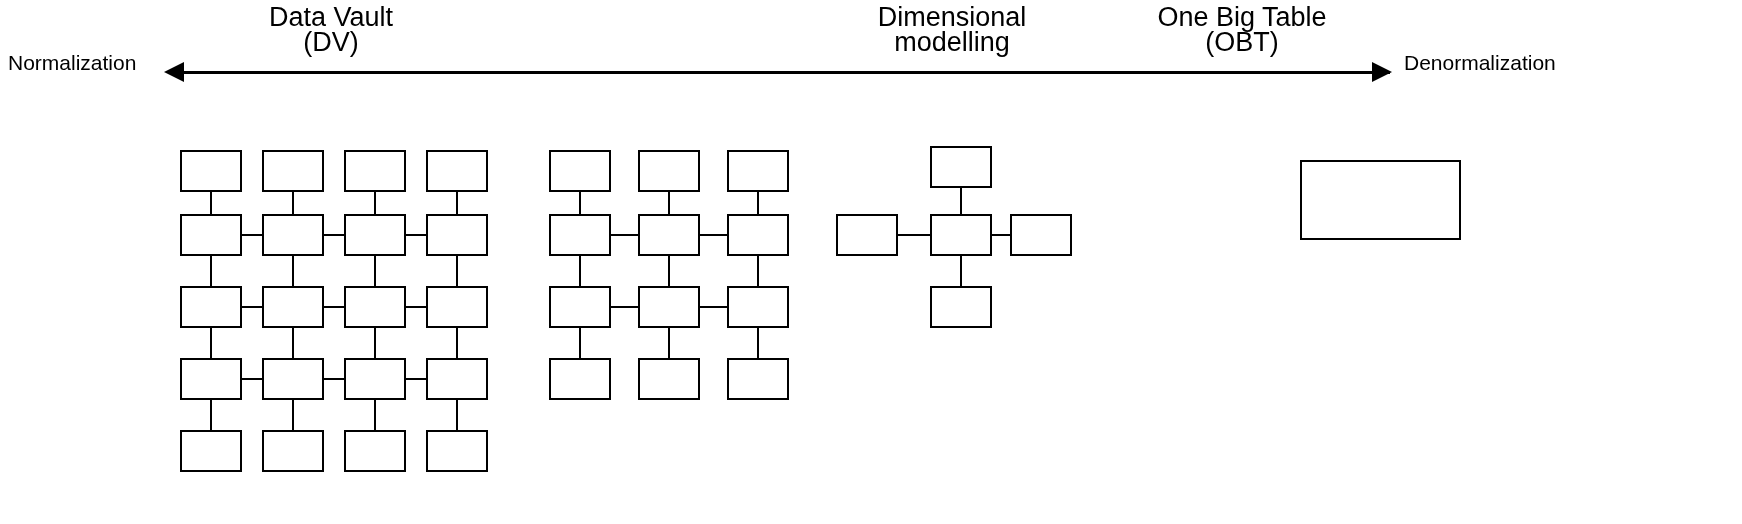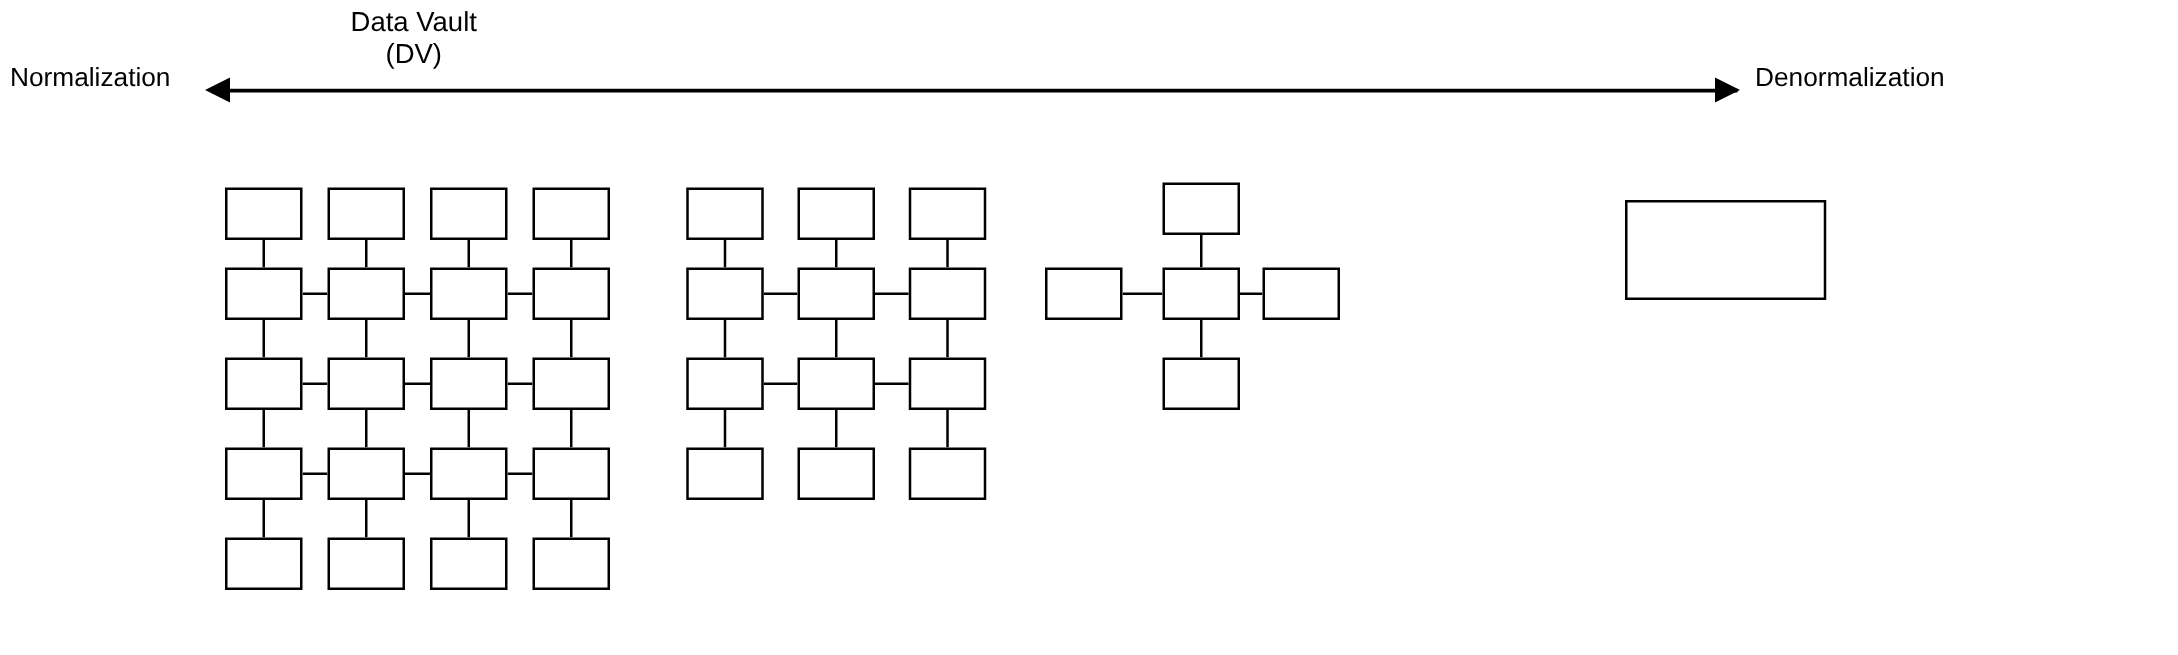--- a/index.html
+++ b/index.html
@@ -55,21 +55,21 @@
     border-top: 10px solid transparent;
     border-bottom: 10px solid transparent;
     border-left: 20px solid #000;
   }
 
   
   .section-caption {
     position: absolute;
     top: 5px;
     text-align: center;
-    font-size: 22px;
+    font-size: 27px;
     line-height: 25px;
     color: #000;
     white-space: pre-line;
   }
 
   
   .node-box {
     position: absolute;
     box-sizing: border-box;
     border: 2px solid #000;
@@ -94,21 +94,25 @@
   <div class="axis-label" id="label-denormalization">Denormalization</div>
 
   <div class="axis-line"></div>
   <div class="arrow-head left"></div>
   <div class="arrow-head right"></div>
 
   <div class="section-caption" style="left:201px; width:260px;">Data Vault
 (DV)</div>
 
 
+  <div class="section-caption" style="left:822px; width:260px;">Dimensional
+modelling</div>
 
+  <div class="section-caption" style="left:1112px; width:260px;">One Big Table
+(OBT)</div>
 
   <div id="shapes-layer">
       <div class="node-box" style="left: 180px; top: 150px; width: 62px; height: 42px;"></div>
       <div class="node-box" style="left: 262px; top: 150px; width: 62px; height: 42px;"></div>
       <div class="node-box" style="left: 344px; top: 150px; width: 62px; height: 42px;"></div>
       <div class="node-box" style="left: 426px; top: 150px; width: 62px; height: 42px;"></div>
       <div class="node-box" style="left: 180px; top: 214px; width: 62px; height: 42px;"></div>
       <div class="node-box" style="left: 262px; top: 214px; width: 62px; height: 42px;"></div>
       <div class="node-box" style="left: 344px; top: 214px; width: 62px; height: 42px;"></div>
       <div class="node-box" style="left: 426px; top: 214px; width: 62px; height: 42px;"></div>

